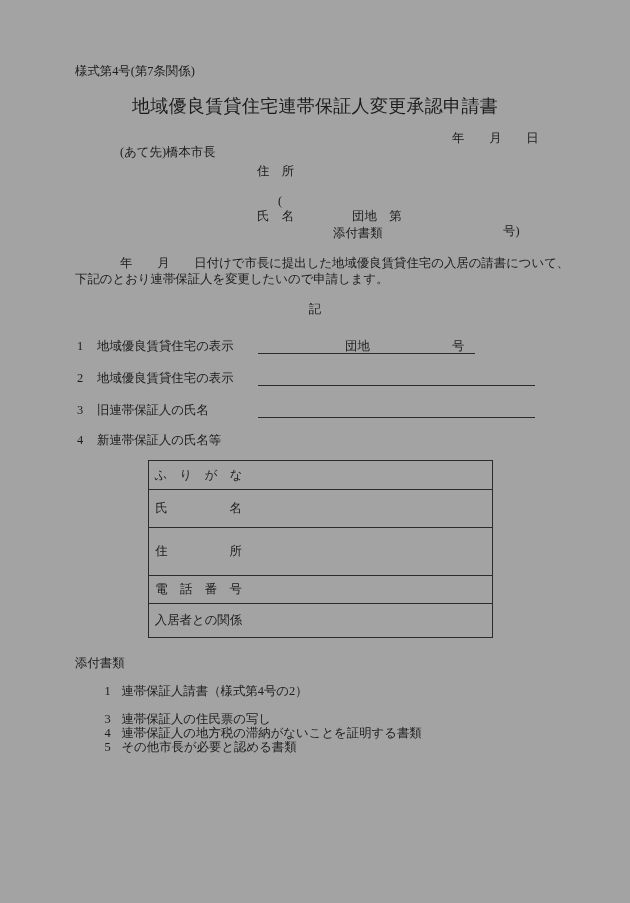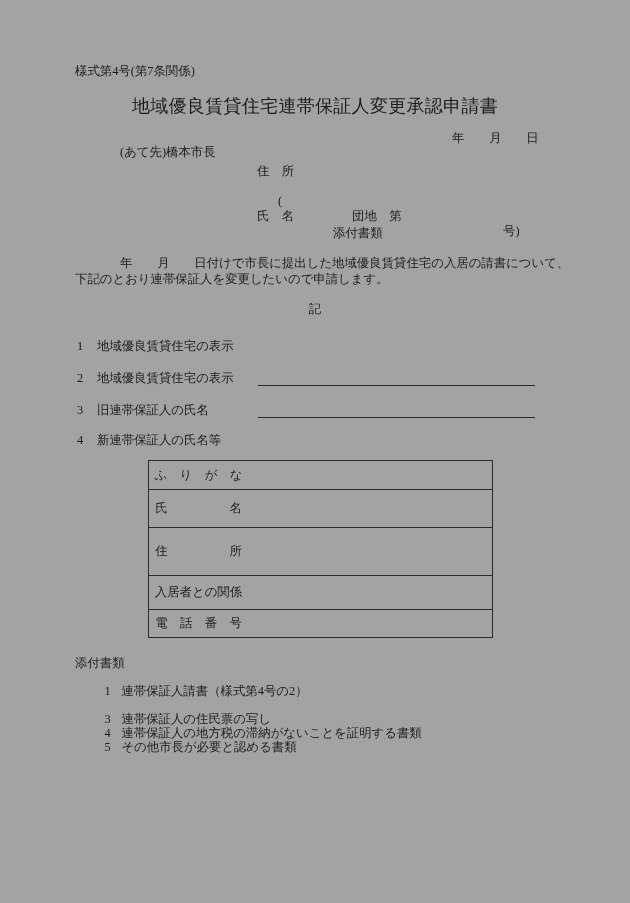--- a/index.html
+++ b/index.html
@@ -66,20 +66,24 @@
 
   <div class="abs" style="left:333px; top:226px;">添付書類</div>
 
   <div class="abs" style="left:120px; top:256px;">年　　月　　日付けで市長に提出した地域優良賃貸住宅の入居の請書について、</div>
   <div class="abs" style="left:75px; top:272px;">下記のとおり連帯保証人を変更したいので申請します。</div>
 
   <div class="abs centered" style="top:302px;">記</div>
 
   <div class="abs" style="left:77px; top:339px;">1</div>
   <div class="abs" style="left:97px; top:339px;">地域優良賃貸住宅の表示</div>
+  <div class="abs fill-line" style="left:258px; top:339px; width:217px; height:15px;">
+    <span class="abs" style="left:87px; top:0;">団地</span>
+    <span class="abs" style="left:194px; top:0;">号</span>
+  </div>
 
   <div class="abs" style="left:77px; top:371px;">2</div>
   <div class="abs" style="left:97px; top:371px;">地域優良賃貸住宅の表示</div>
   <div class="abs fill-line" style="left:258px; top:371px; width:277px; height:15px;"></div>
 
   <div class="abs" style="left:77px; top:403px;">3</div>
   <div class="abs" style="left:97px; top:403px;">旧連帯保証人の氏名</div>
   <div class="abs fill-line" style="left:258px; top:403px; width:277px; height:15px;"></div>
 
   <div class="abs" style="left:77px; top:433px;">4</div>
@@ -91,26 +95,26 @@
       <div class="gcell-value"></div>
     </div>
     <div class="grow" style="height:38px;">
       <div class="gcell-label">氏　　　　　名</div>
       <div class="gcell-value"></div>
     </div>
     <div class="grow" style="height:48px;">
       <div class="gcell-label">住　　　　　所</div>
       <div class="gcell-value"></div>
     </div>
+    <div class="grow" style="height:28px;">
+      <div class="gcell-label">電　話　番　号</div>
+      <div class="gcell-value"></div>
+    </div>
     <div class="grow" style="height:34px;">
       <div class="gcell-label">入居者との関係</div>
-      <div class="gcell-value"></div>
-    </div>
-    <div class="grow" style="height:28px;">
-      <div class="gcell-label">電　話　番　号</div>
       <div class="gcell-value"></div>
     </div>
   </div>
 
   <div class="abs" style="left:75px; top:656px;">添付書類</div>
 
   <div class="att-row" style="top:670px;">
     <span class="att-num">1</span><span>連帯保証人請書（様式第4号の2）</span>
   </div>
   <div class="att-row" style="top:698px;">

